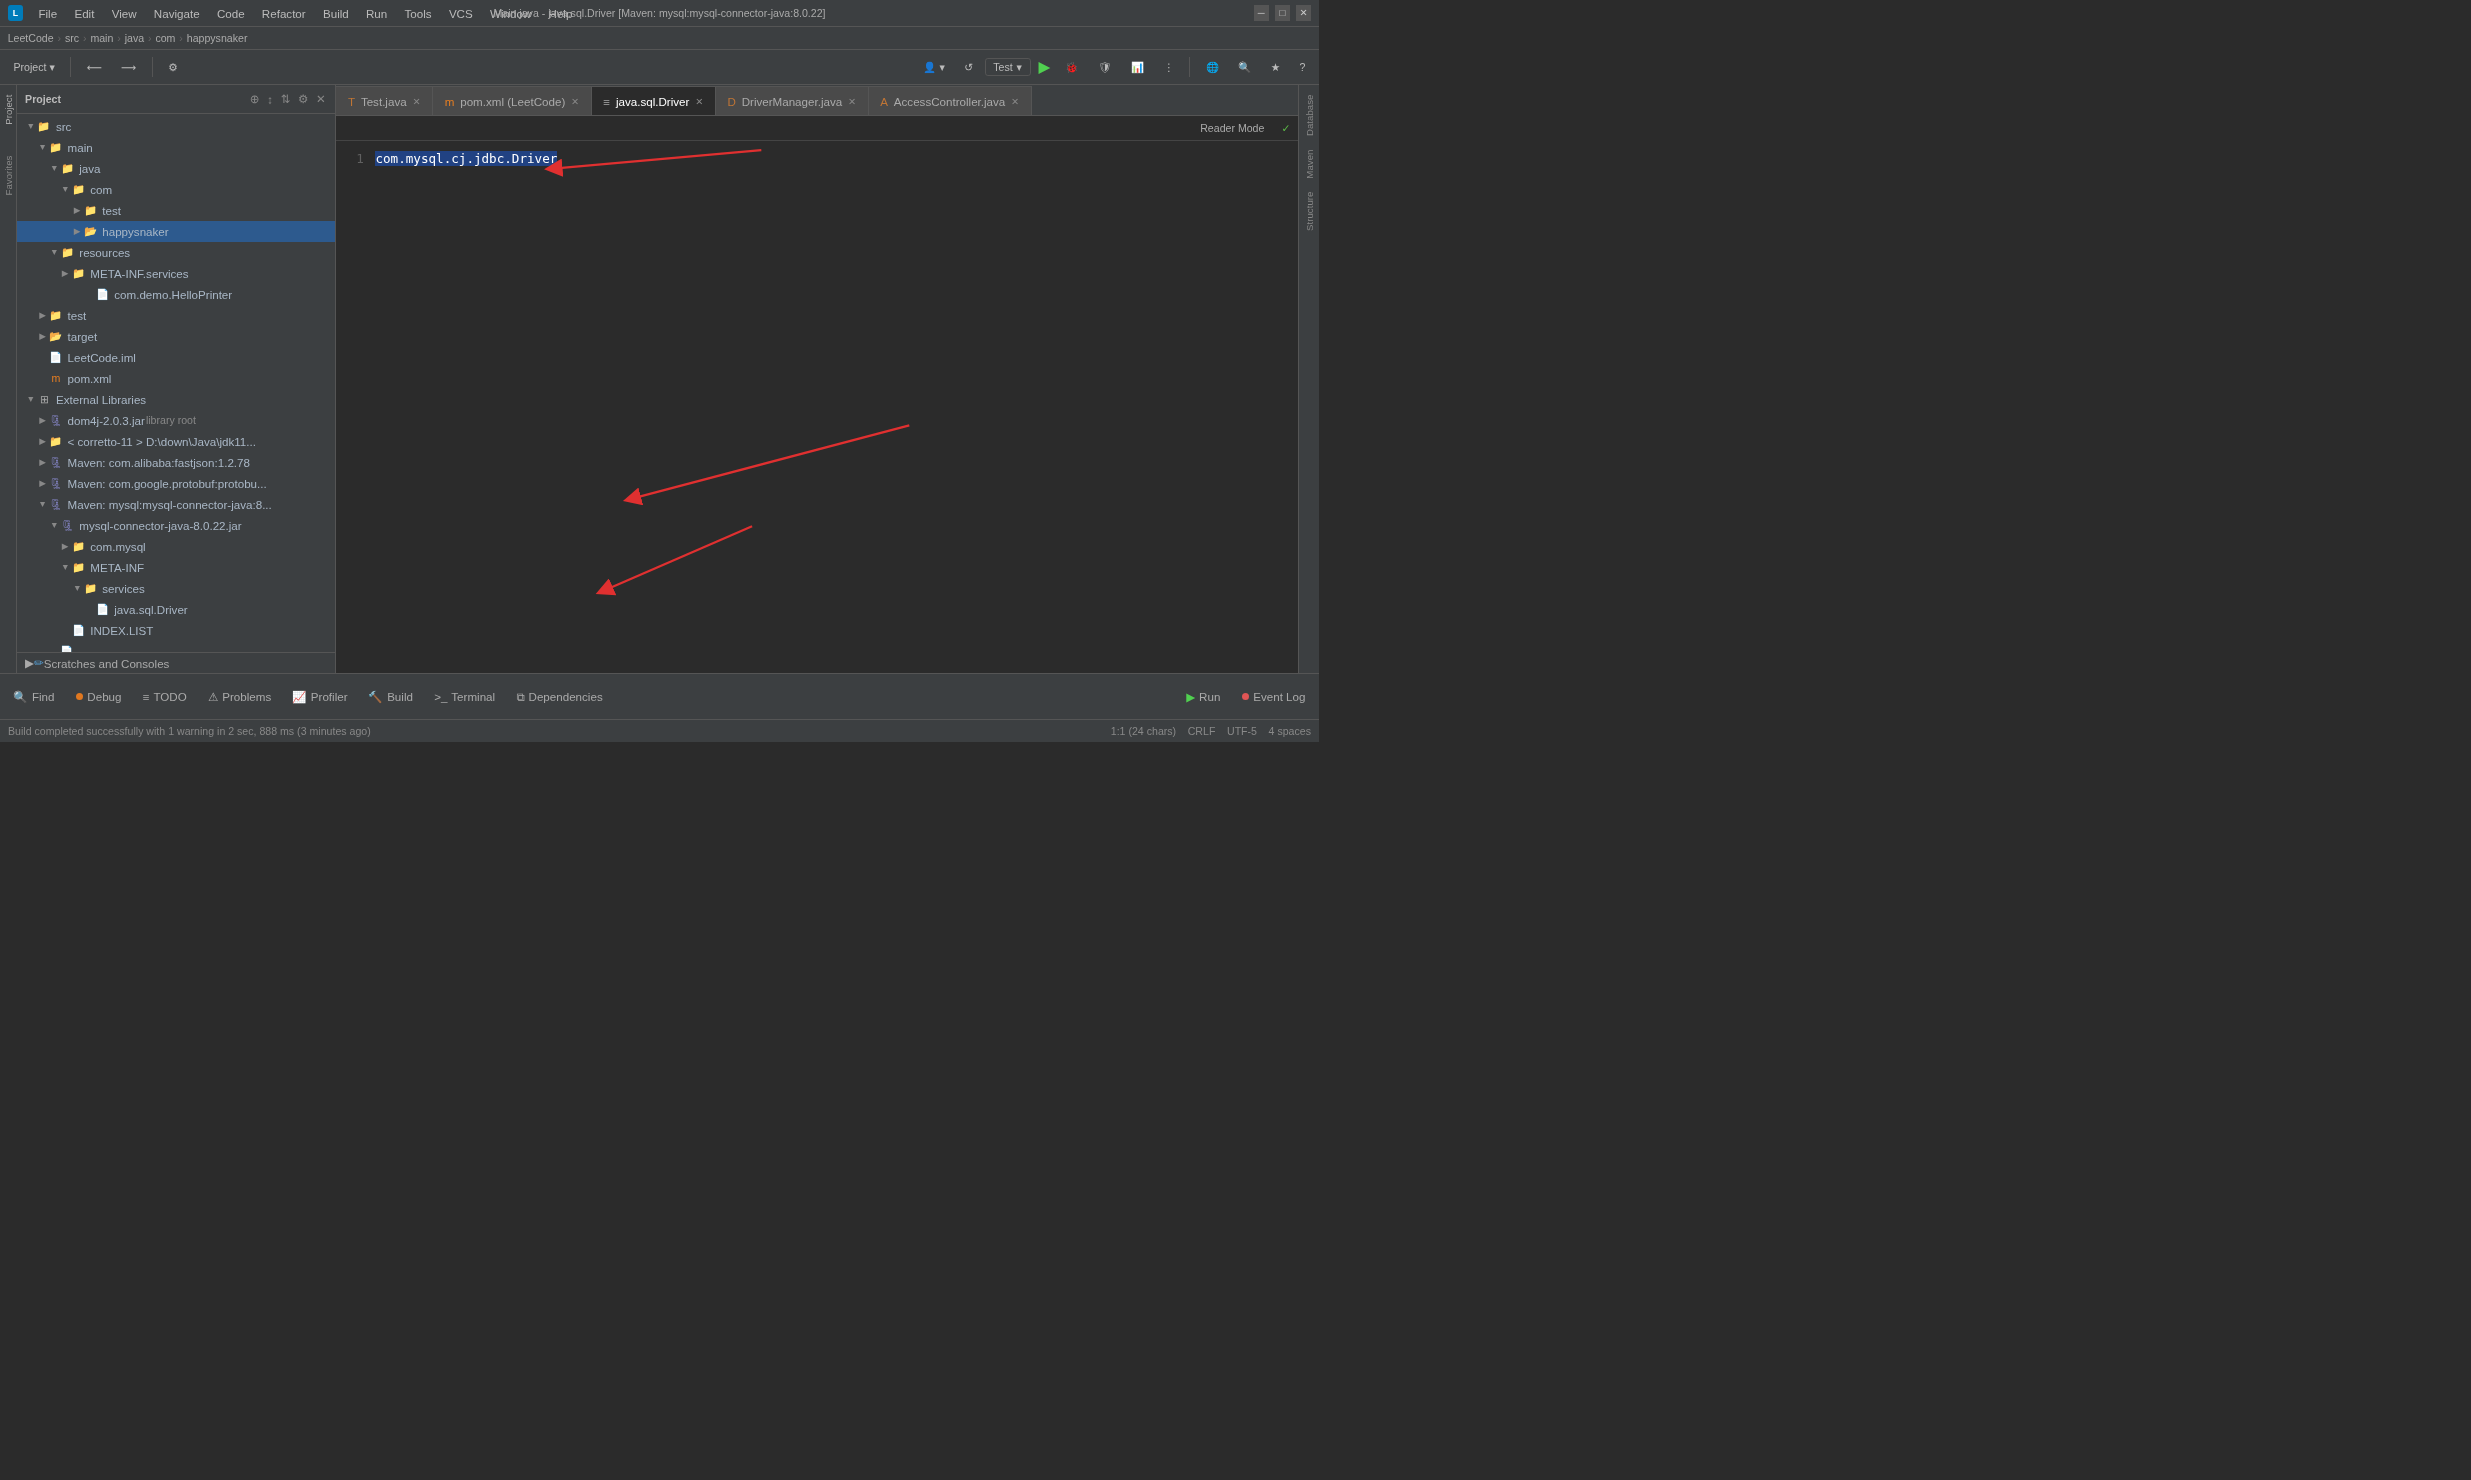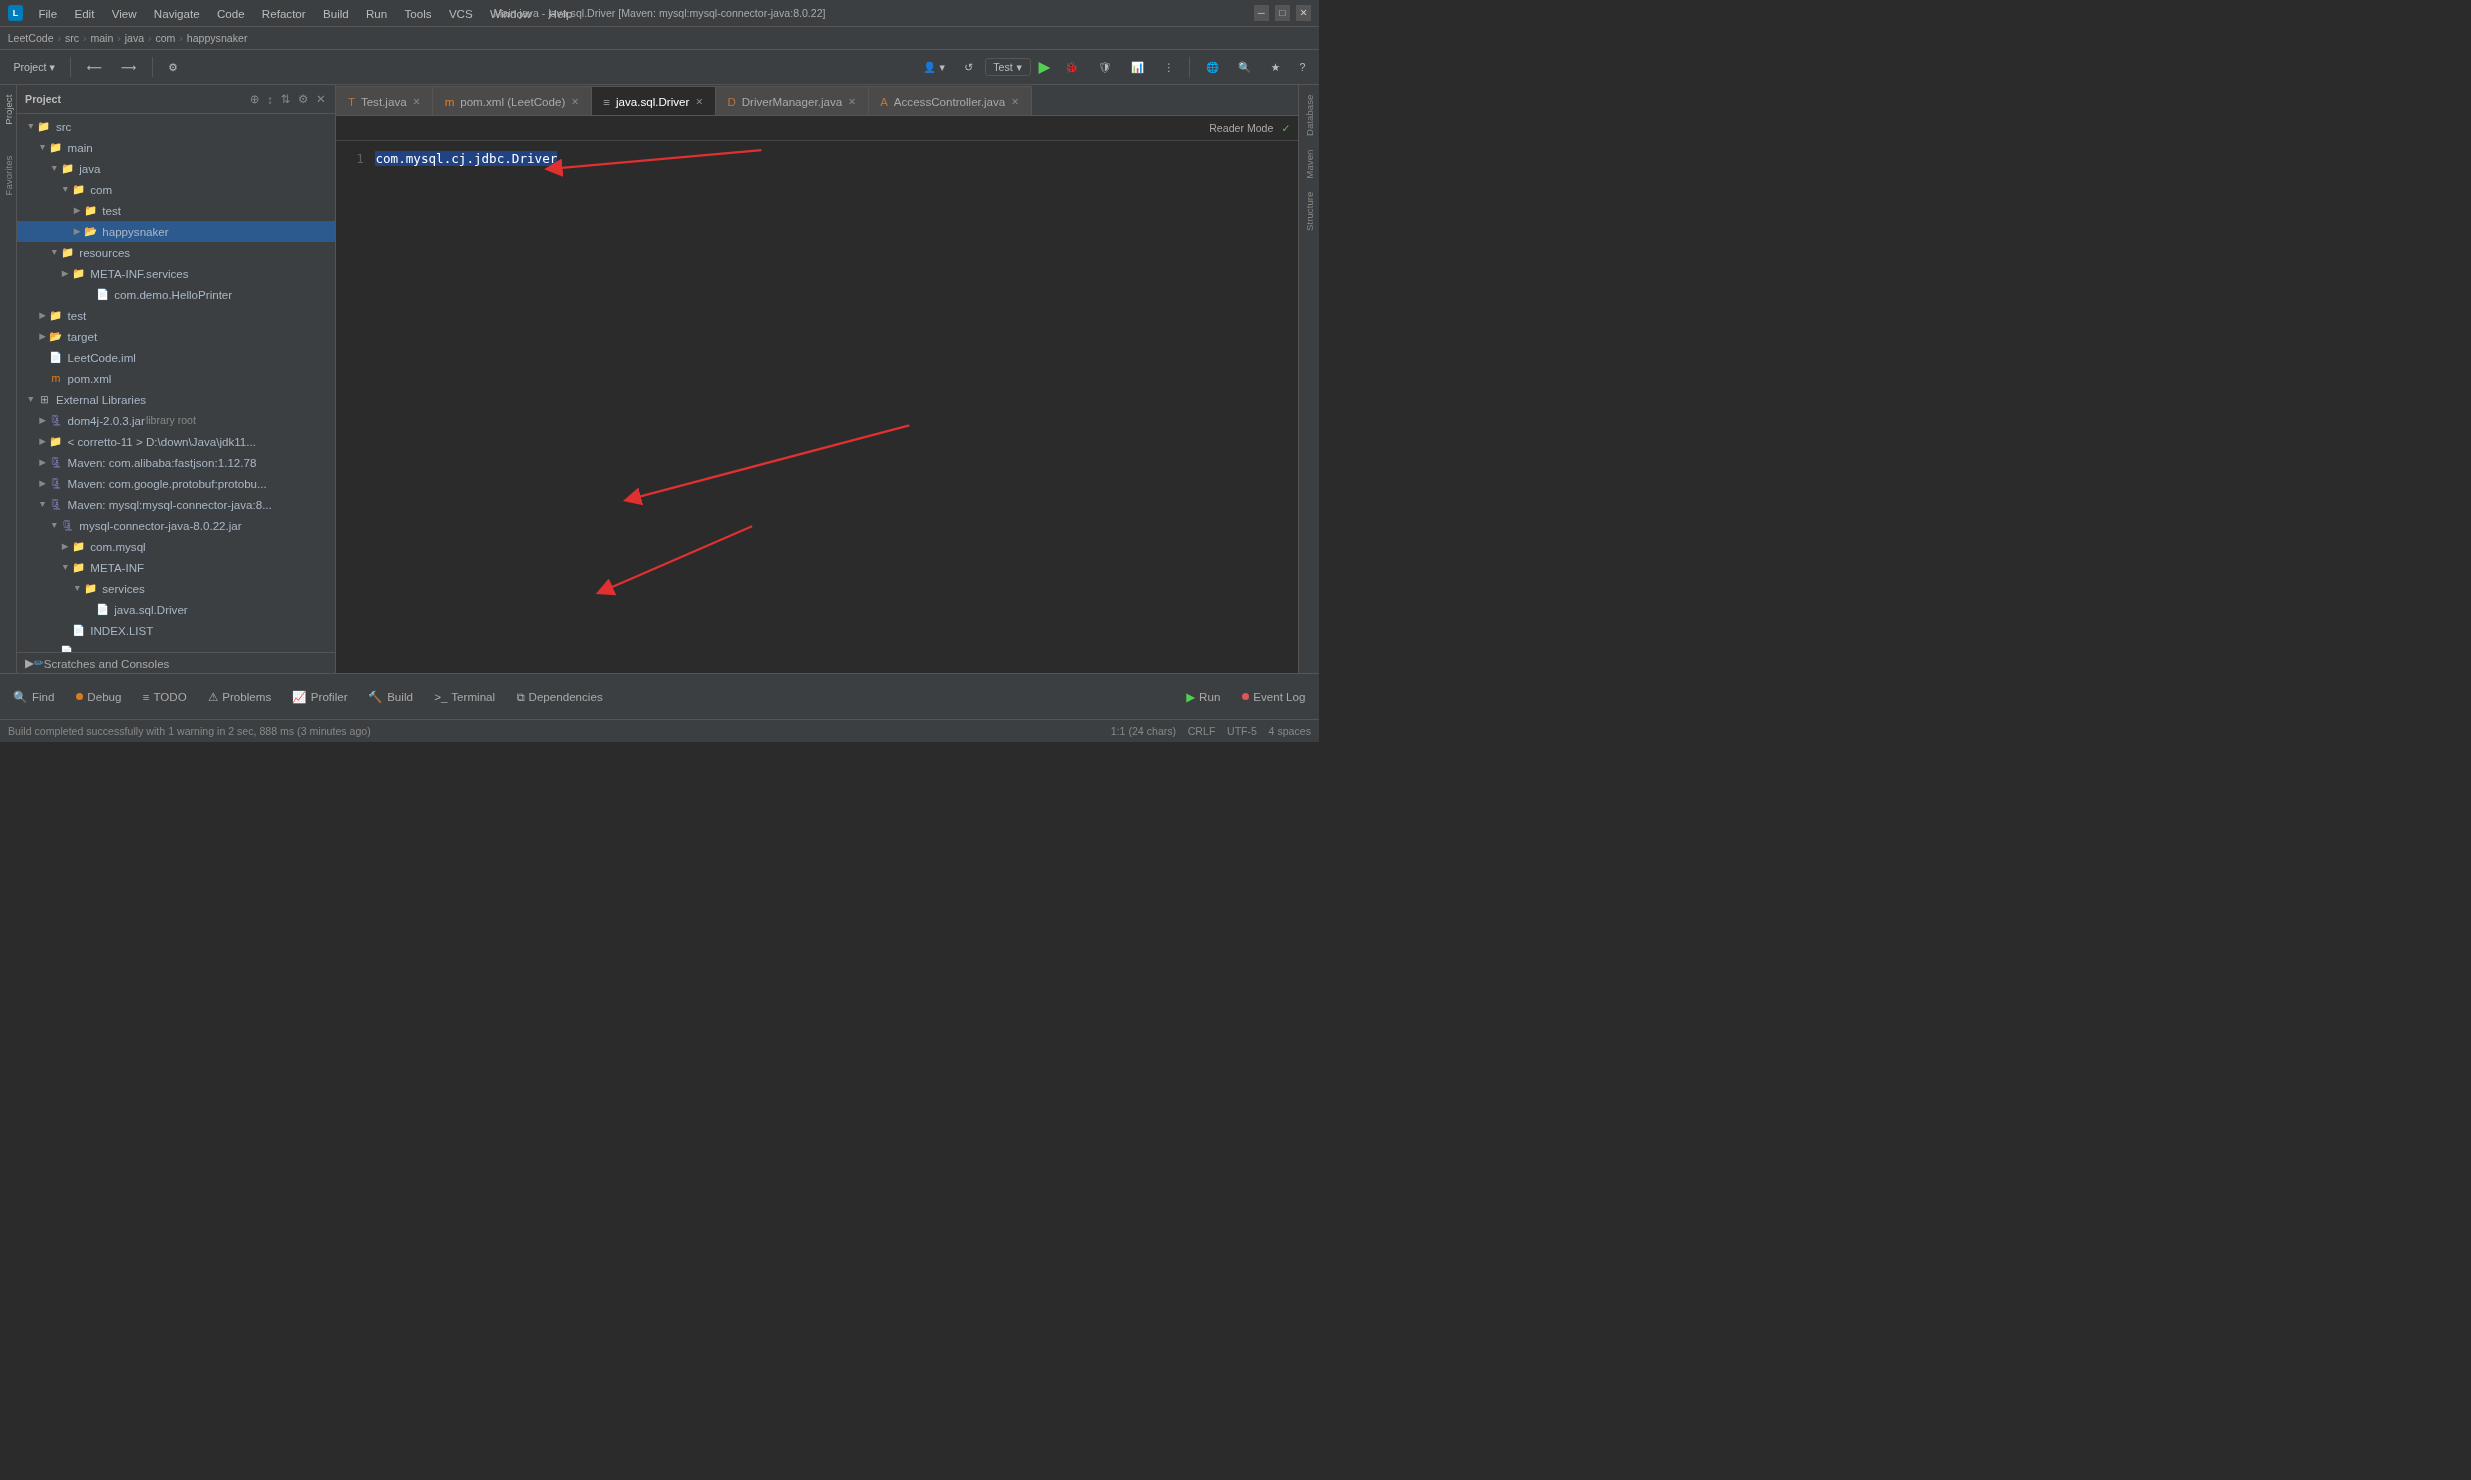--- a/index.html
+++ b/index.html
@@ -214,21 +214,21 @@
     .editor-toolbar {
       display: flex;
       justify-content: flex-end;
       align-items: center;
       padding: 3.9px 7.7px;
       border-bottom: 1px solid #444;
       height: 25px;
     }
     .reader-mode-btn {
       font-size: 10.6px; color: #aaa; background: none; border: none; cursor: pointer;
-      display: flex; gap: 8px;
+      display: flex; gap: 17px;
     }
     .editor-content {
       flex: 1;
       padding: 7.7px 0;
       display: flex;
       overflow: auto;
     }
     .line-numbers {
       width: 39px;
       text-align: right;
@@ -527,21 +527,21 @@
 
         <div class="tree-item" style="padding-left:19.3px;">
           <span class="arrow">▶</span>
           <span class="icon icon-folder">📁</span>
           <span>&lt; corretto-11 &gt;  D:\down\Java\jdk11...</span>
         </div>
 
         <div class="tree-item" style="padding-left:19.3px;">
           <span class="arrow">▶</span>
           <span class="icon icon-jar">🗜</span>
-          <span>Maven: com.alibaba:fastjson:1.12.78</span>
+          <span>Maven: com.alibaba:fastjson:1.2.78</span>
         </div>
 
         <div class="tree-item" style="padding-left:19.3px;">
           <span class="arrow">▶</span>
           <span class="icon icon-jar">🗜</span>
           <span>Maven: com.google.protobuf:protobu...</span>
         </div>
 
         <div class="tree-item" style="padding-left:19.3px;">
           <span class="arrow">▼</span>

